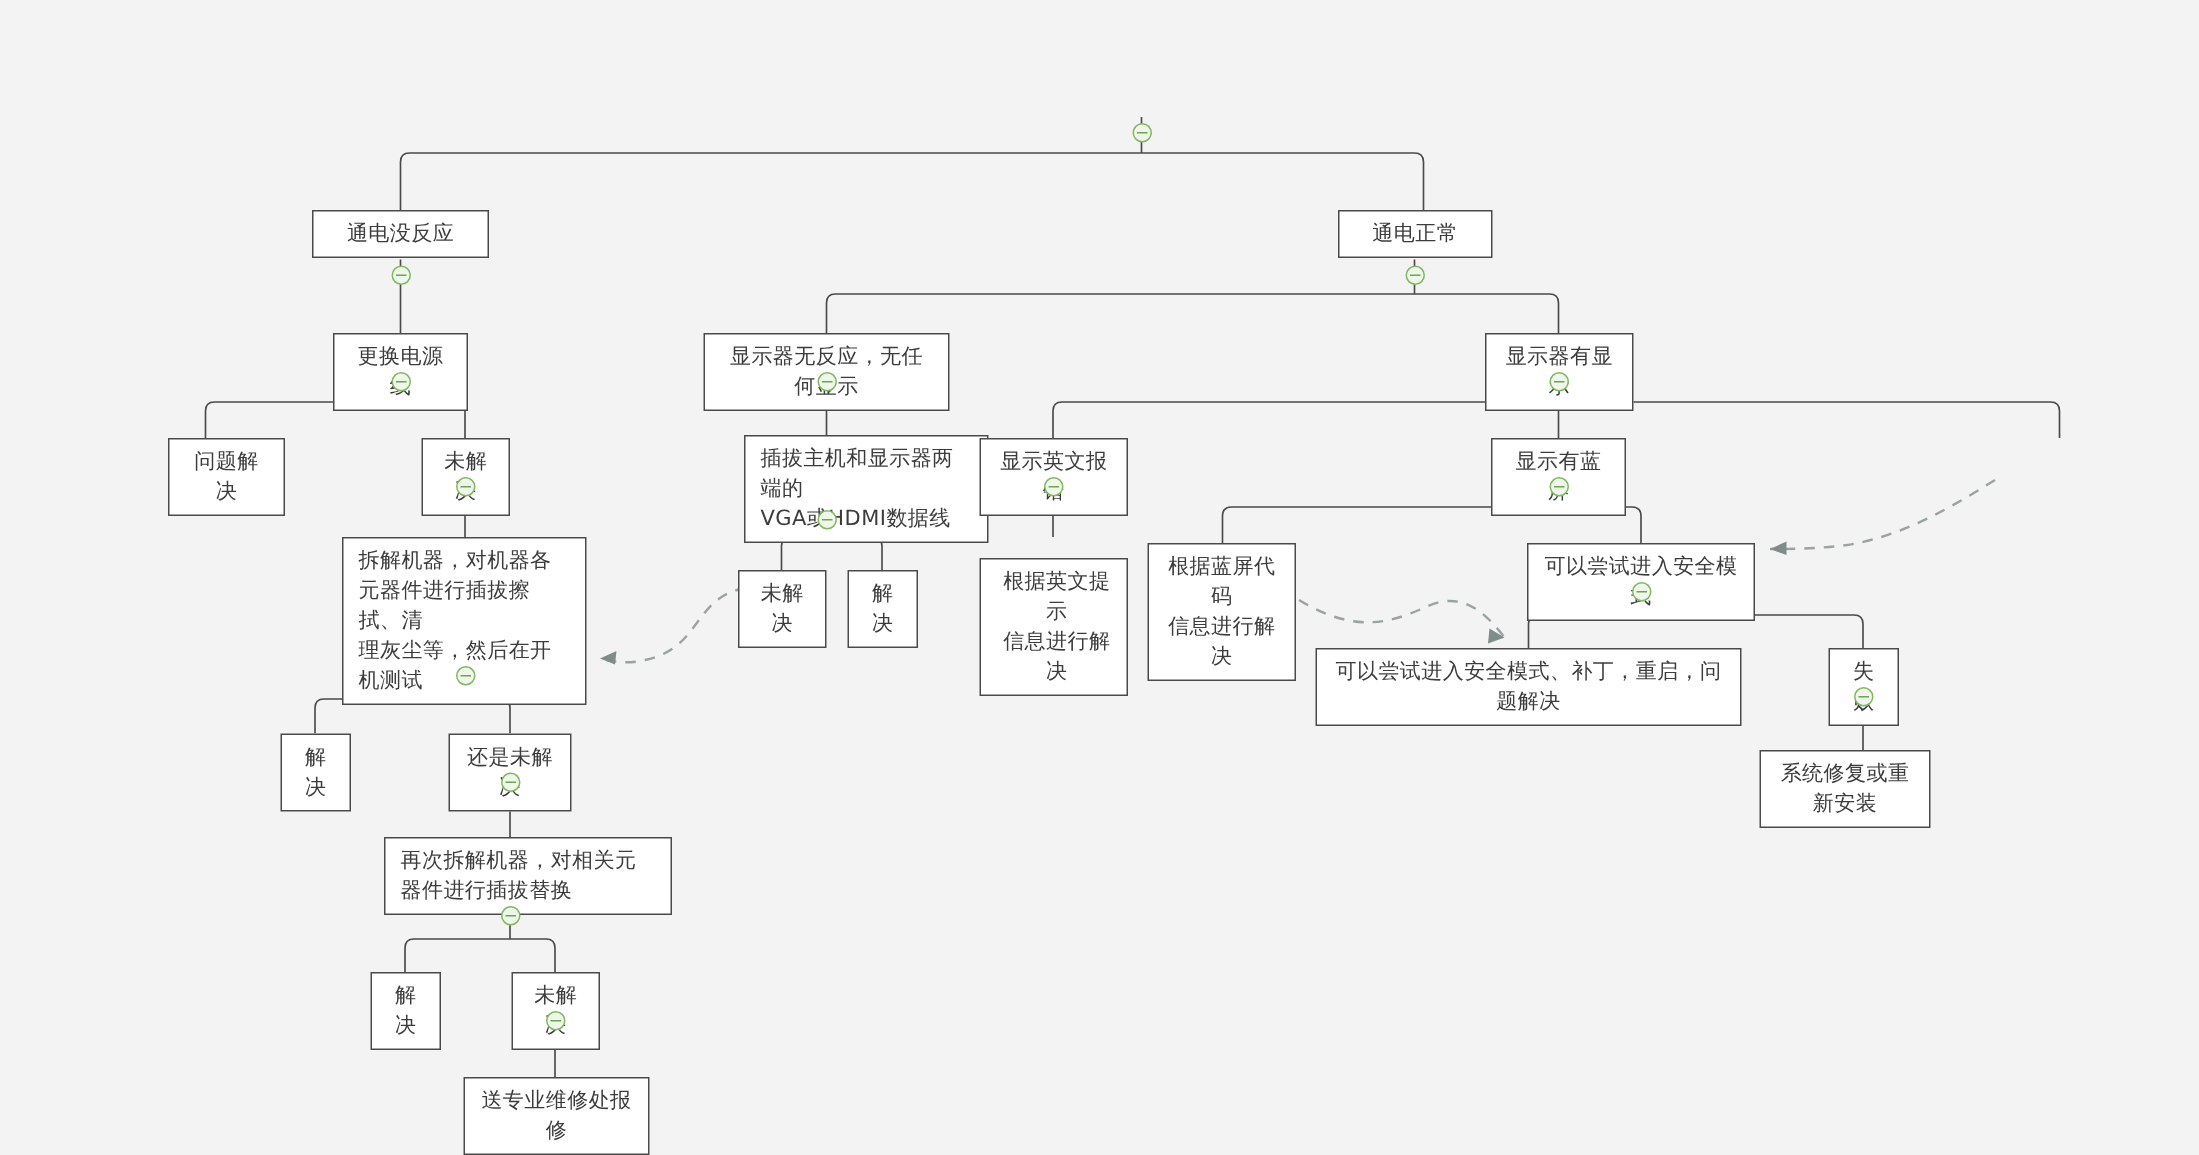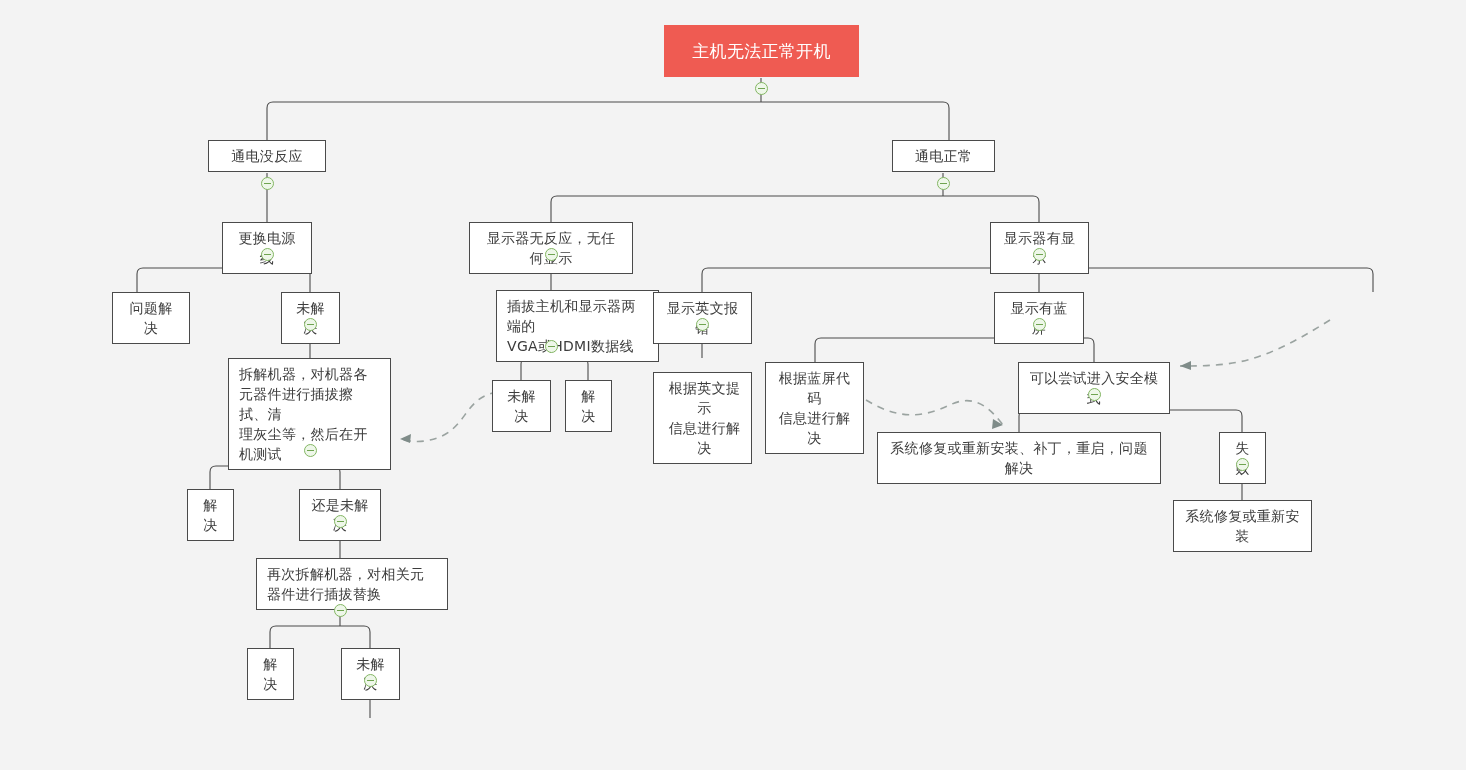--- a/index.html
+++ b/index.html
@@ -114,21 +114,20 @@
 
       <path d="M1330 320 C1295 342 1262 360 1226 364 C1208 366 1192 366 1180 366"></path>
     </g>
     <g fill="#7f8c89" stroke="none">
       <path d="M400 439 l11 -5 -1 9 z"></path>
       <path d="M1003 425 l-10 -6 -1 10 z"></path>
       <path d="M1180 366 l11 -5 0 9 z"></path>
     </g>
   </svg>
 
-  <div class="node root center" style="left:664px;top:25px;width:195px;">主机无法正常开机</div>
   <div class="toggle" style="left:755px;top:82px;"></div>
 
   <div class="node center" style="left:208px;top:140px;width:118px;">通电没反应</div>
   <div class="toggle" style="left:261px;top:177px;"></div>
 
   <div class="node center" style="left:892px;top:140px;width:103px;">通电正常</div>
   <div class="toggle" style="left:937px;top:177px;"></div>
 
   <div class="node center" style="left:222px;top:222px;width:90px;">更换电源线</div>
   <div class="toggle" style="left:261px;top:248px;"></div>
@@ -151,20 +150,21 @@
 
   <div class="node" style="left:256px;top:558px;width:192px;">再次拆解机器，对相关元
 器件进行插拔替换</div>
   <div class="toggle" style="left:334px;top:604px;"></div>
 
   <div class="node center" style="left:247px;top:648px;width:47px;">解决</div>
 
   <div class="node center" style="left:341px;top:648px;width:59px;">未解决</div>
   <div class="toggle" style="left:364px;top:674px;"></div>
 
+  <div class="node center" style="left:309px;top:718px;width:124px;">送专业维修处报修</div>
 
   <div class="node center" style="left:469px;top:222px;width:164px;">显示器无反应，无任何显示</div>
   <div class="toggle" style="left:545px;top:248px;"></div>
 
   <div class="node" style="left:496px;top:290px;width:163px;">插拔主机和显示器两端的
 VGA或HDMI数据线</div>
   <div class="toggle" style="left:545px;top:340px;"></div>
 
   <div class="node center" style="left:492px;top:380px;width:59px;">未解决</div>
 
@@ -181,21 +181,21 @@
 
   <div class="node center" style="left:994px;top:292px;width:90px;">显示有蓝屏</div>
   <div class="toggle" style="left:1033px;top:318px;"></div>
 
   <div class="node center" style="left:765px;top:362px;width:99px;">根据蓝屏代码
 信息进行解决</div>
 
   <div class="node center" style="left:1018px;top:362px;width:152px;">可以尝试进入安全模式</div>
   <div class="toggle" style="left:1088px;top:388px;"></div>
 
-  <div class="node center" style="left:877px;top:432px;width:284px;">系统修复或重新安装、补丁，重启，问题解决</div>
+  <div class="node center" style="left:877px;top:432px;width:284px;">可以尝试进入安全模式、补丁，重启，问题解决</div>
 
   <div class="node center" style="left:1219px;top:432px;width:47px;">失败</div>
   <div class="toggle" style="left:1236px;top:458px;"></div>
 
-  <div class="node center" style="left:1173px;top:500px;width:139px;">系统修复或重新安装</div>
+  <div class="node center" style="left:1173px;top:500px;width:114px;">系统修复或重新安装</div>
 
 
 </div>
 
 </body></html>

